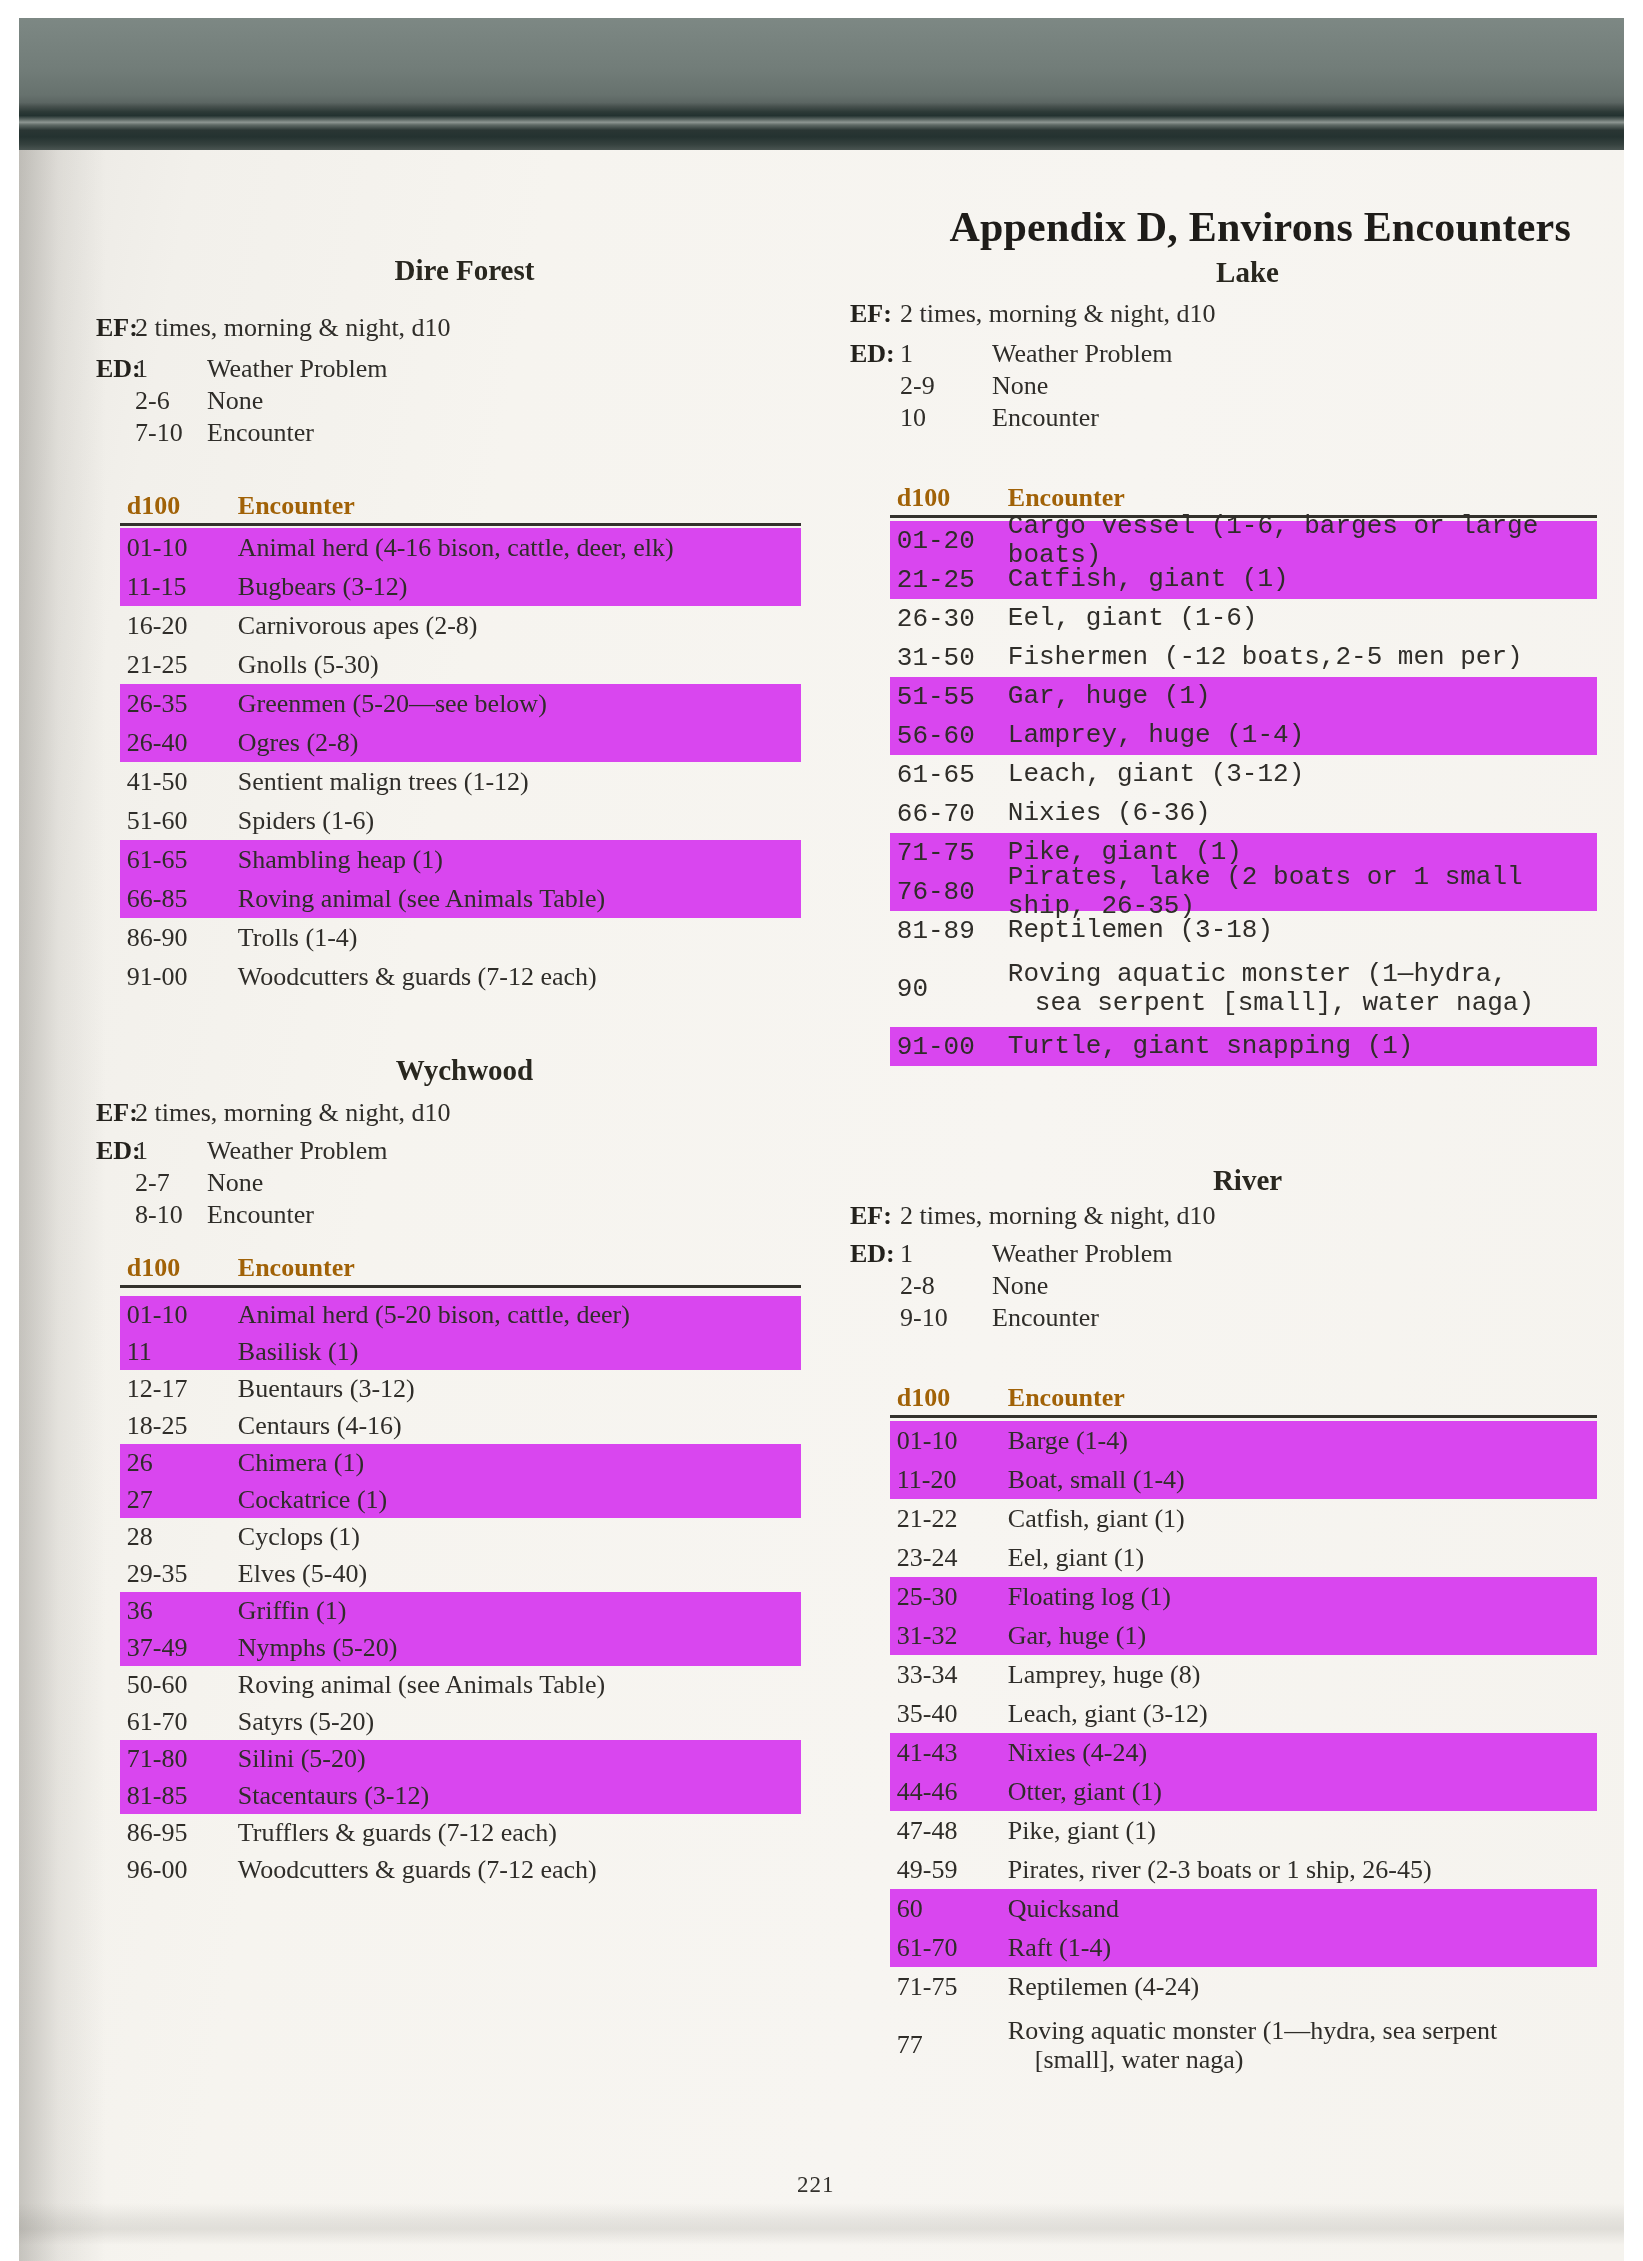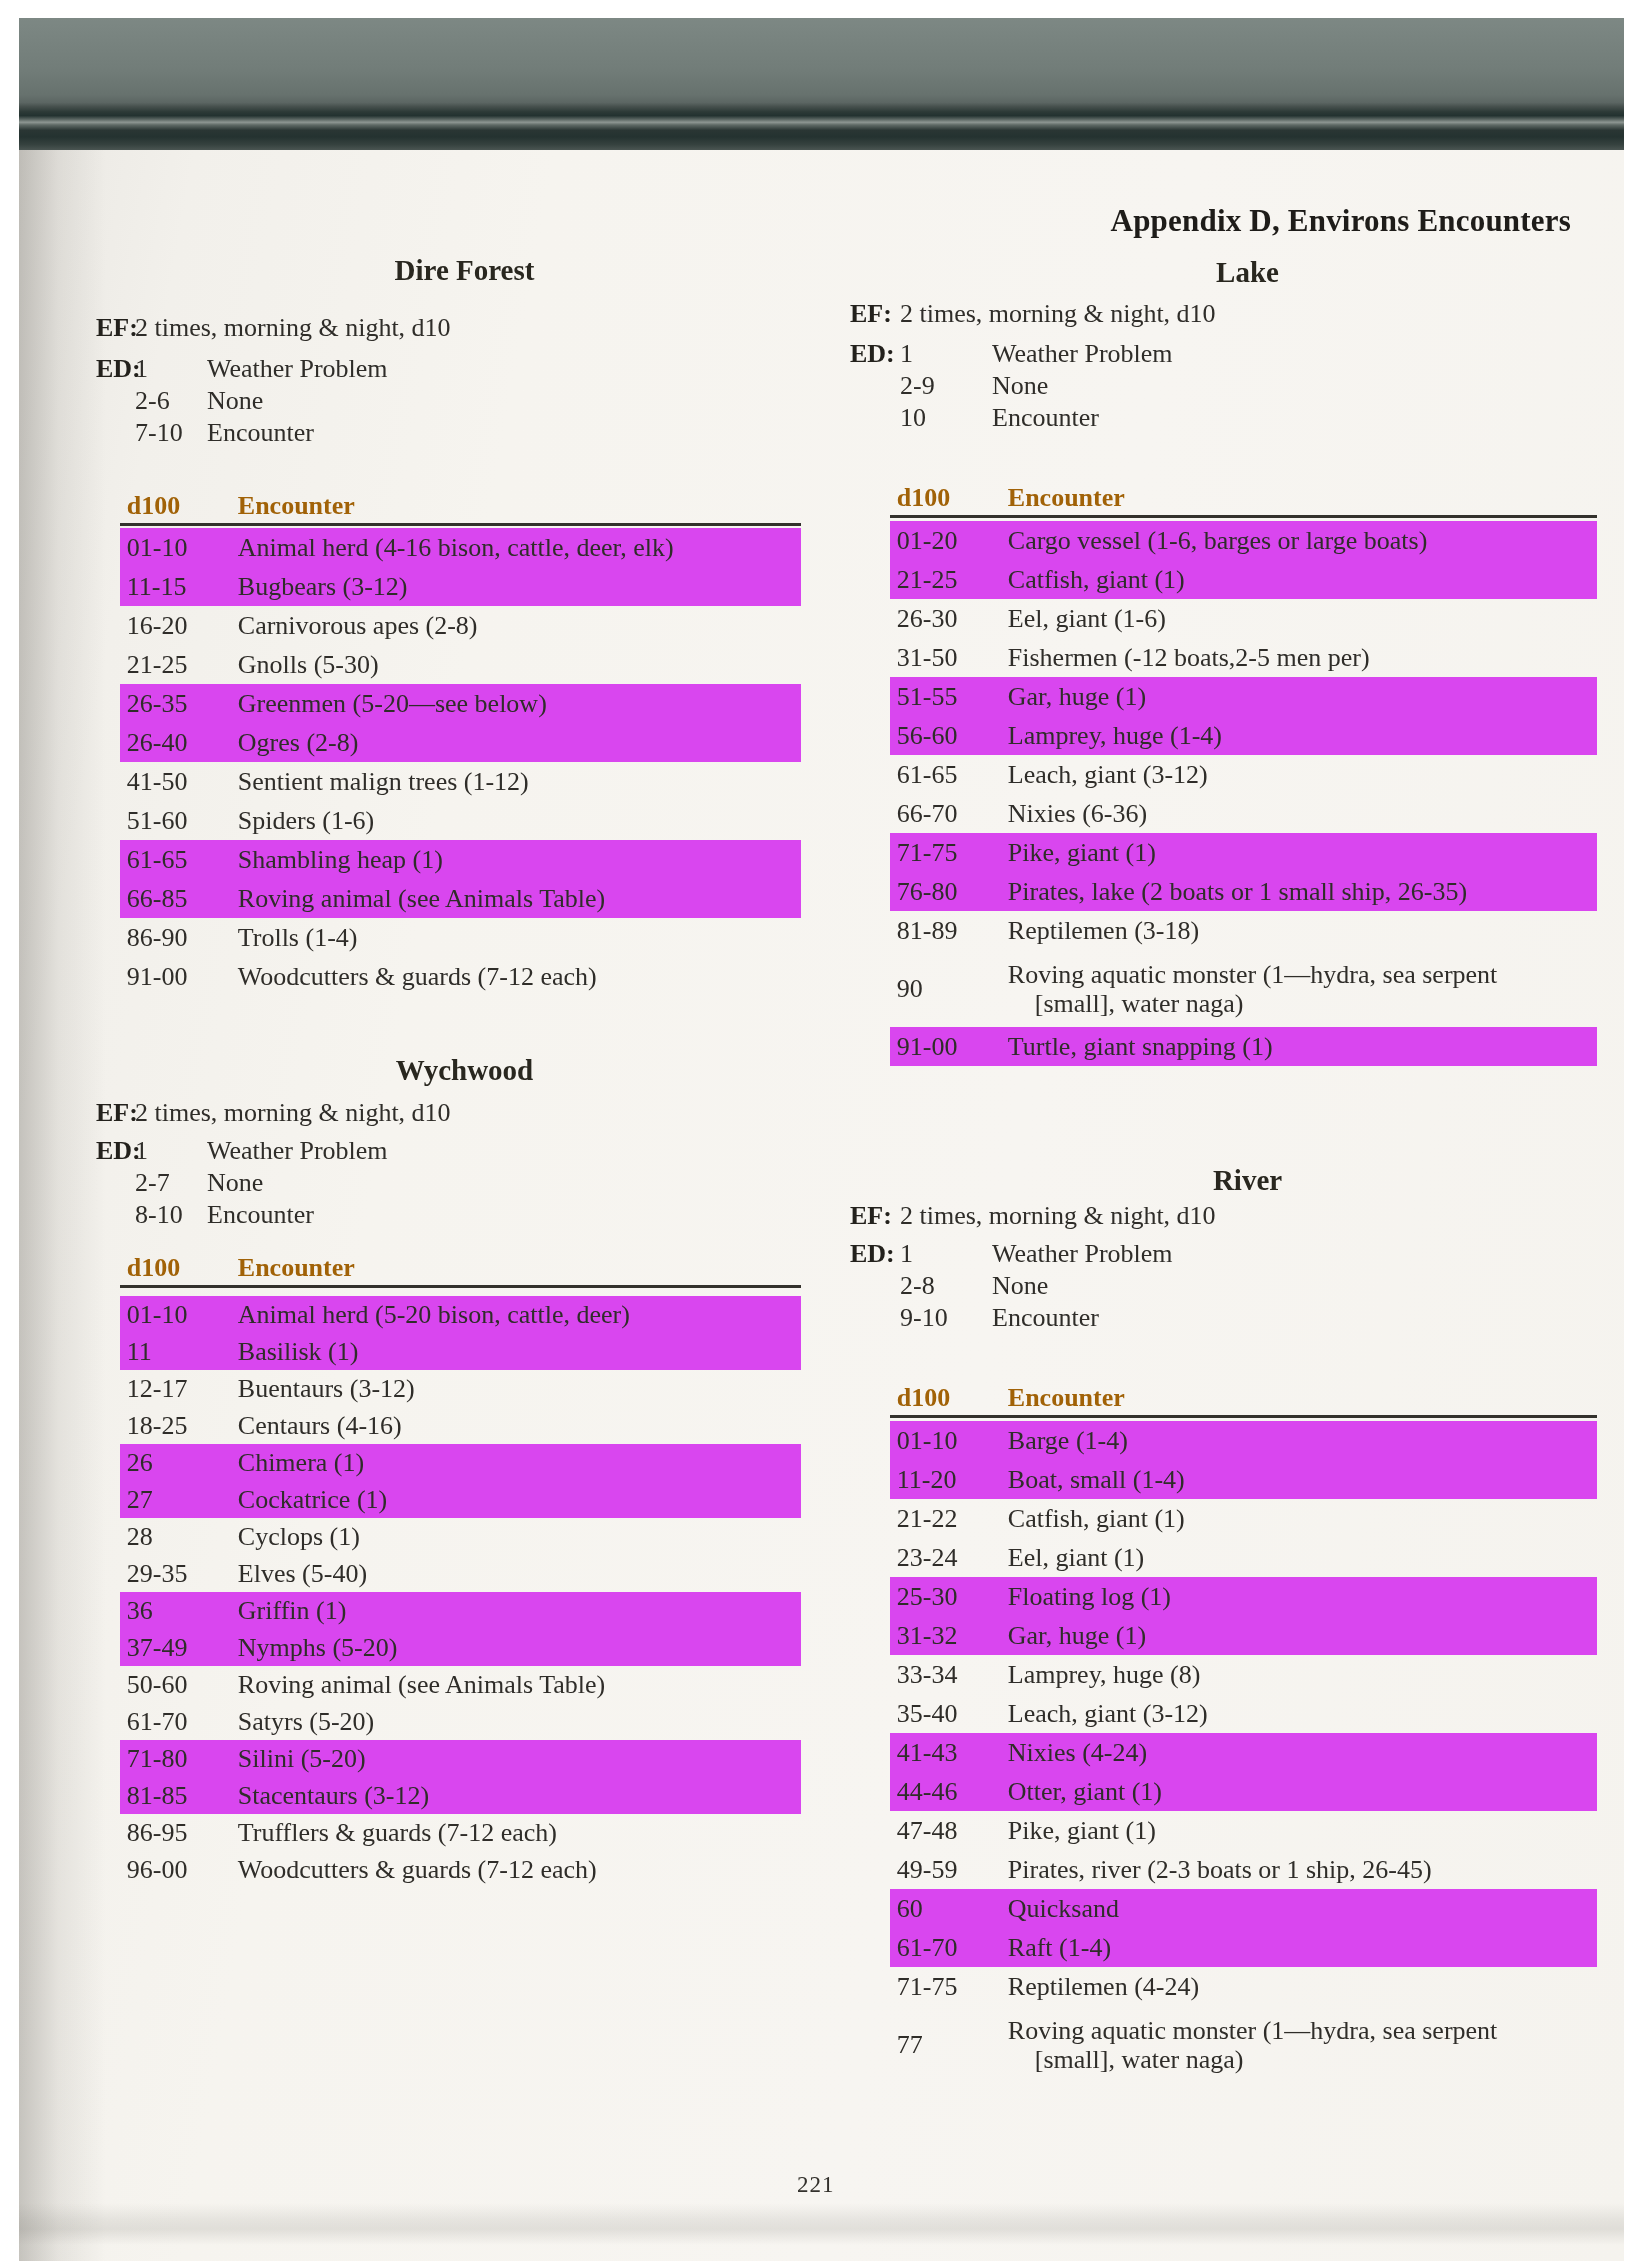--- a/index.html
+++ b/index.html
@@ -26,21 +26,21 @@
     position:absolute;left:19.3px;top:150px;bottom:0;width:87px;
     background:linear-gradient(to right,rgba(90,87,80,0.30),rgba(90,87,80,0.10) 45%,rgba(90,87,80,0) 100%);
   }
   .bottom-smudge{
     position:absolute;left:19.3px;right:20.3px;top:2203px;height:42px;
     background:linear-gradient(to bottom,rgba(0,0,0,0) 0%,rgba(110,108,100,0.12) 40%,rgba(110,108,100,0.16) 62%,rgba(0,0,0,0) 100%);
   }
   
   .page-header{
     position:absolute;top:203px;right:73px;
-    font-size:31px;font-weight:700;letter-spacing:0.2px;color:#1e1c19;
+    font-size:42px;font-weight:700;letter-spacing:0.2px;color:#1e1c19;
     font-family:"Liberation Serif","DejaVu Serif",serif;
   }
   .page-number{
     position:absolute;left:797px;top:2172px;font-size:23px;color:#33312c;letter-spacing:1px;
   }
   
   .section{position:absolute;}
   .section .title,.section .kv,.section .thead,.section .rows{position:absolute;}
   .title{
     margin:4px;font-size:29px;font-weight:600;color:#29271f;text-align:center;line-height:34px;
@@ -75,21 +75,21 @@
   #sec-dire{left:95px;top:249px;width:710px;height:783px;}
   #sec-dire .ef{top:63px;} #sec-dire .ed{top:104px;}
   #sec-dire .thead{top:242px;} #sec-dire .rows{top:279px;}
 
   #sec-wych{left:95px;top:1049px;width:710px;height:851px;}
   #sec-wych .ef{top:48px;} #sec-wych .ed{top:86px;}
   #sec-wych .thead{top:204px;} #sec-wych .rows{top:247px;}
 
   #sec-lake{left:849px;top:251px;width:749px;height:822px;}
   #sec-lake .ef{top:47px;} #sec-lake .ed{top:87px;}
-  #sec-lake .thead{top:232px;} #sec-lake .rows{top:270px;}
+  #sec-lake .thead{top:232px;} #sec-lake .rows{top:270px;font-family:Liberation Mono, monospace;}
 
   #sec-river{left:849px;top:1159px;width:749px;height:923px;}
   #sec-river .ef{top:41px;} #sec-river .ed{top:79px;}
   #sec-river .thead{top:224px;} #sec-river .rows{top:262px;}
 </style>
 </head>
 <body>
 
 <div class="paper"></div>
 <div class="top-band"></div>

